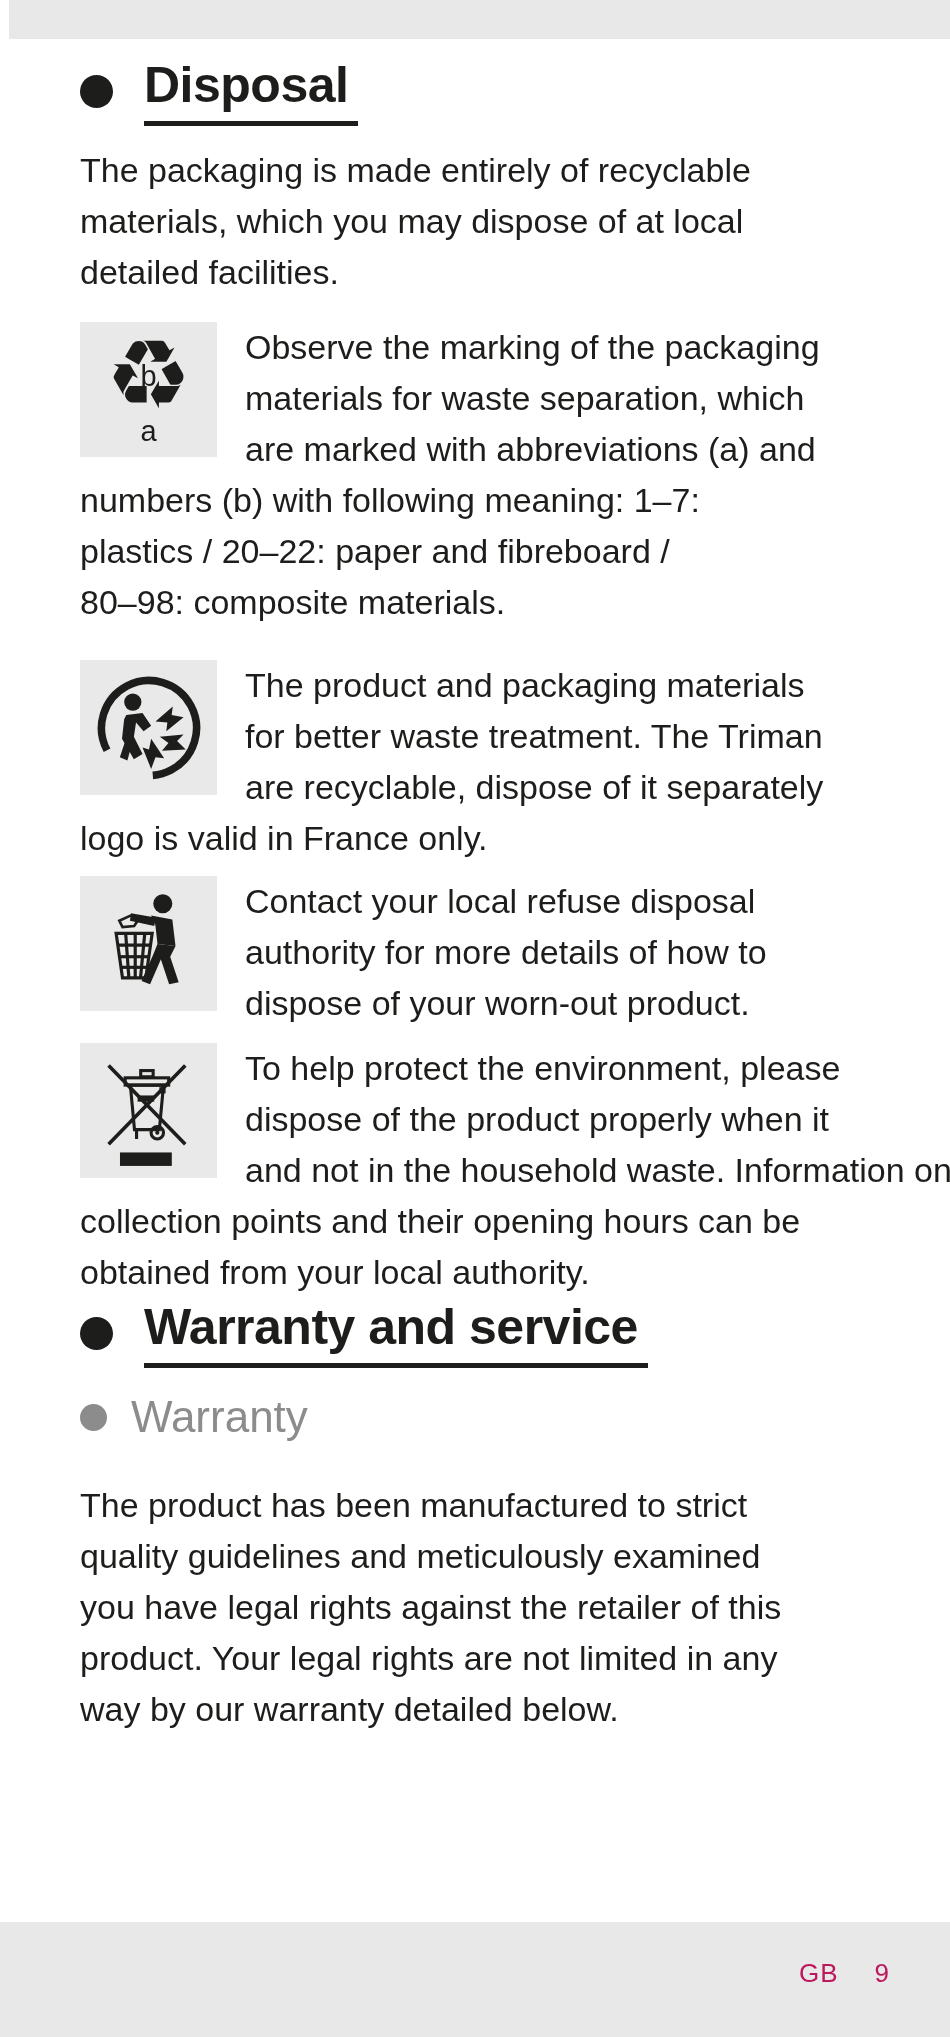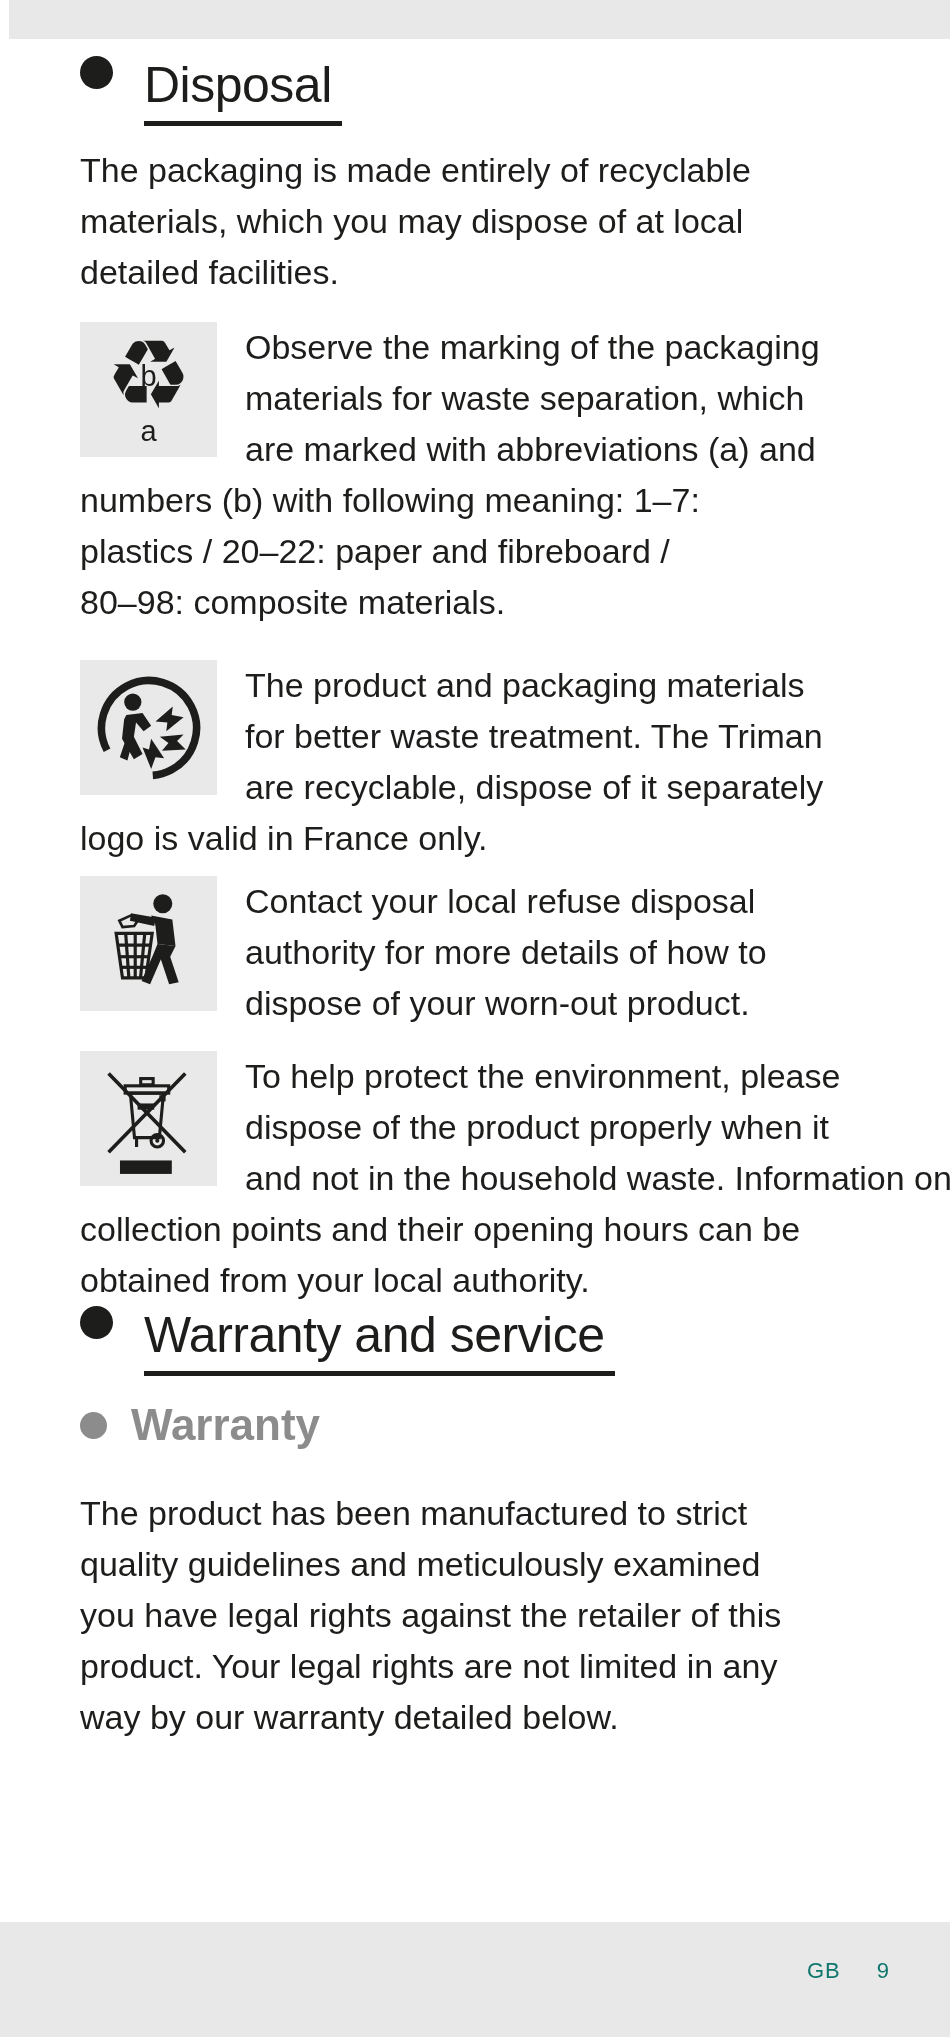--- a/index.html
+++ b/index.html
@@ -13,36 +13,36 @@
   body{
     width:950px;height:2037px;
     position:relative;overflow:hidden;
     font-family:"Liberation Sans", sans-serif;
     color:var(--ink);
   }
   .band{position:absolute;right:0;background:var(--band-gray)}
   .band-top{top:0;left:9px;height:39px}
   .band-bottom{top:1922px;left:0;height:115px;
     display:flex;justify-content:flex-end;align-items:flex-start;
-    gap:36px;padding:36px 60px 0 0;font-size:22px;color:#0f766e;letter-spacing:1px}
+    gap:36px;padding:36px 60px 0 0;font-size:26px;color:#be185d;letter-spacing:1px}
   .content{position:absolute;top:0;left:80px;width:810px}
-  h1.sec{display:flex;font-size:50px;font-weight:normal;letter-spacing:-0.5px}
+  h1.sec{display:flex;align-items:center;font-size:50px;font-weight:bold;letter-spacing:-0.5px}
   h1.sec .bullet{flex:0 0 auto;width:33px;height:33px;border-radius:50%;background:var(--ink);margin-right:31px}
   h1.sec .t{border-bottom:5px solid var(--ink);padding:0 10px 7px 0}
   h1.disposal{margin-top:56px}
   h1.warranty-service{}
-  h2.sub{display:flex;align-items:center;font-size:44px;font-weight:bold;color:var(--muted-heading);margin-top:24px}
+  h2.sub{display:flex;align-items:center;font-size:44px;font-weight:normal;color:var(--muted-heading);margin-top:24px}
   h2.sub .bullet{flex:0 0 auto;width:27px;height:27px;border-radius:50%;background:var(--muted-heading);margin-right:24px}
   .para{font-size:34px}
   .para .line{line-height:51px;white-space:nowrap}
   .p-packaging{margin-top:19px}
   .p-observe{margin-top:24px}
   .p-triman{margin-top:32px}
   .p-contact{margin-top:12px}
-  .p-weee{margin-top:22px}
+  .p-weee{margin-top:14px}
   .p-warranty{margin-top:38px}
   .iconbox{
     float:left;width:137px;height:135px;background:var(--iconbox-gray);
     margin-right:28px;display:flex;align-items:center;justify-content:center;position:relative
   }
   
   .recycle-wrap{position:absolute;inset:0;text-align:center}
   .recycle-symbol{
     position:absolute;left:0;right:0;top:-6px;
     font-family:"DejaVu Sans", sans-serif;font-size:96px;line-height:118px;color:var(--ink)

